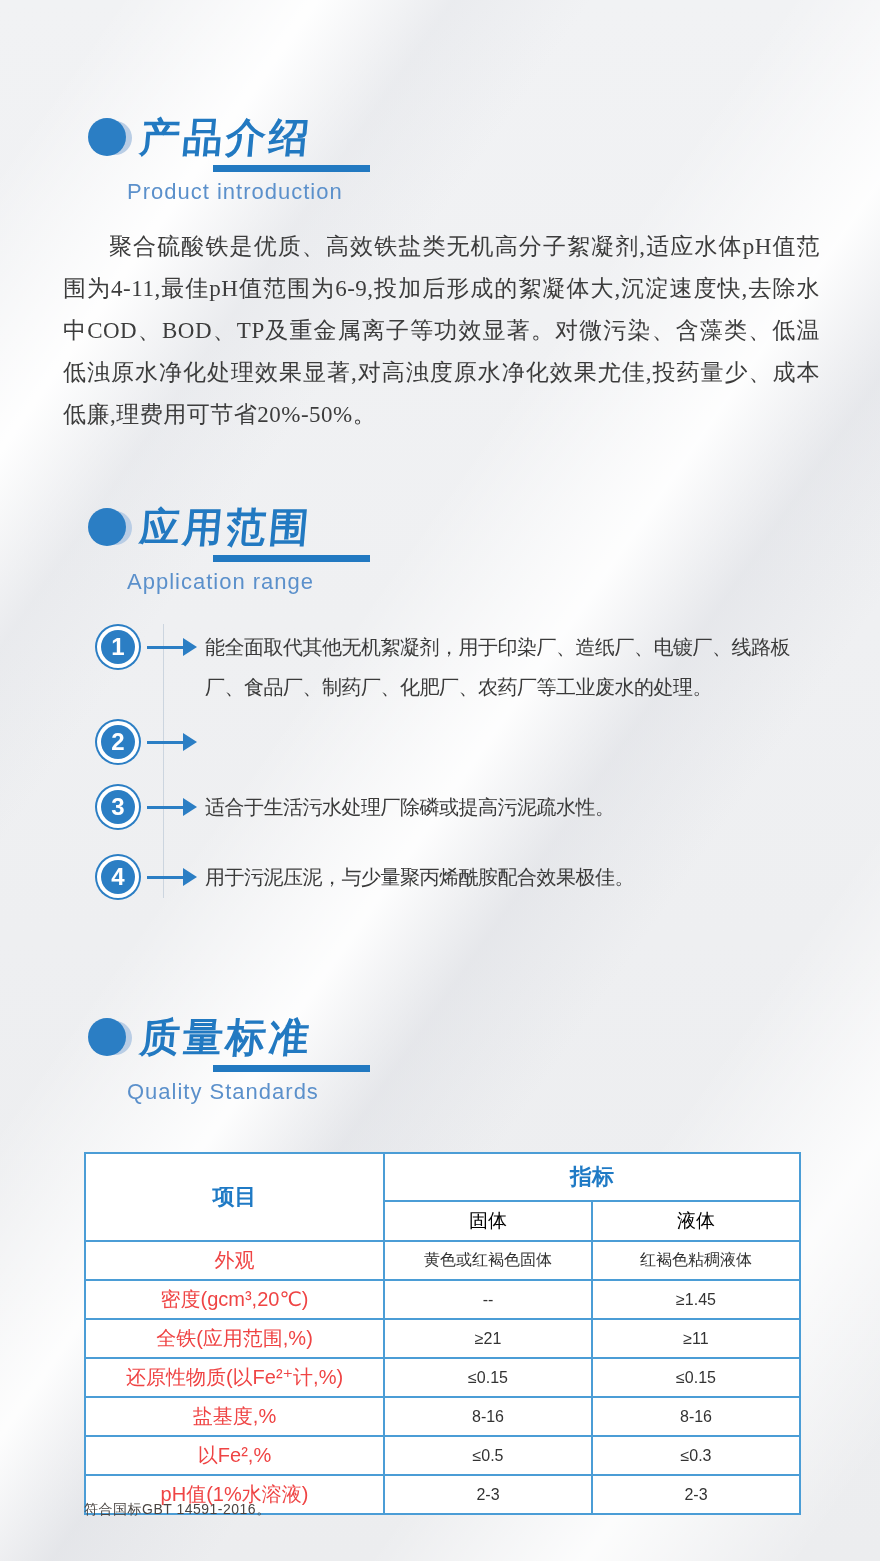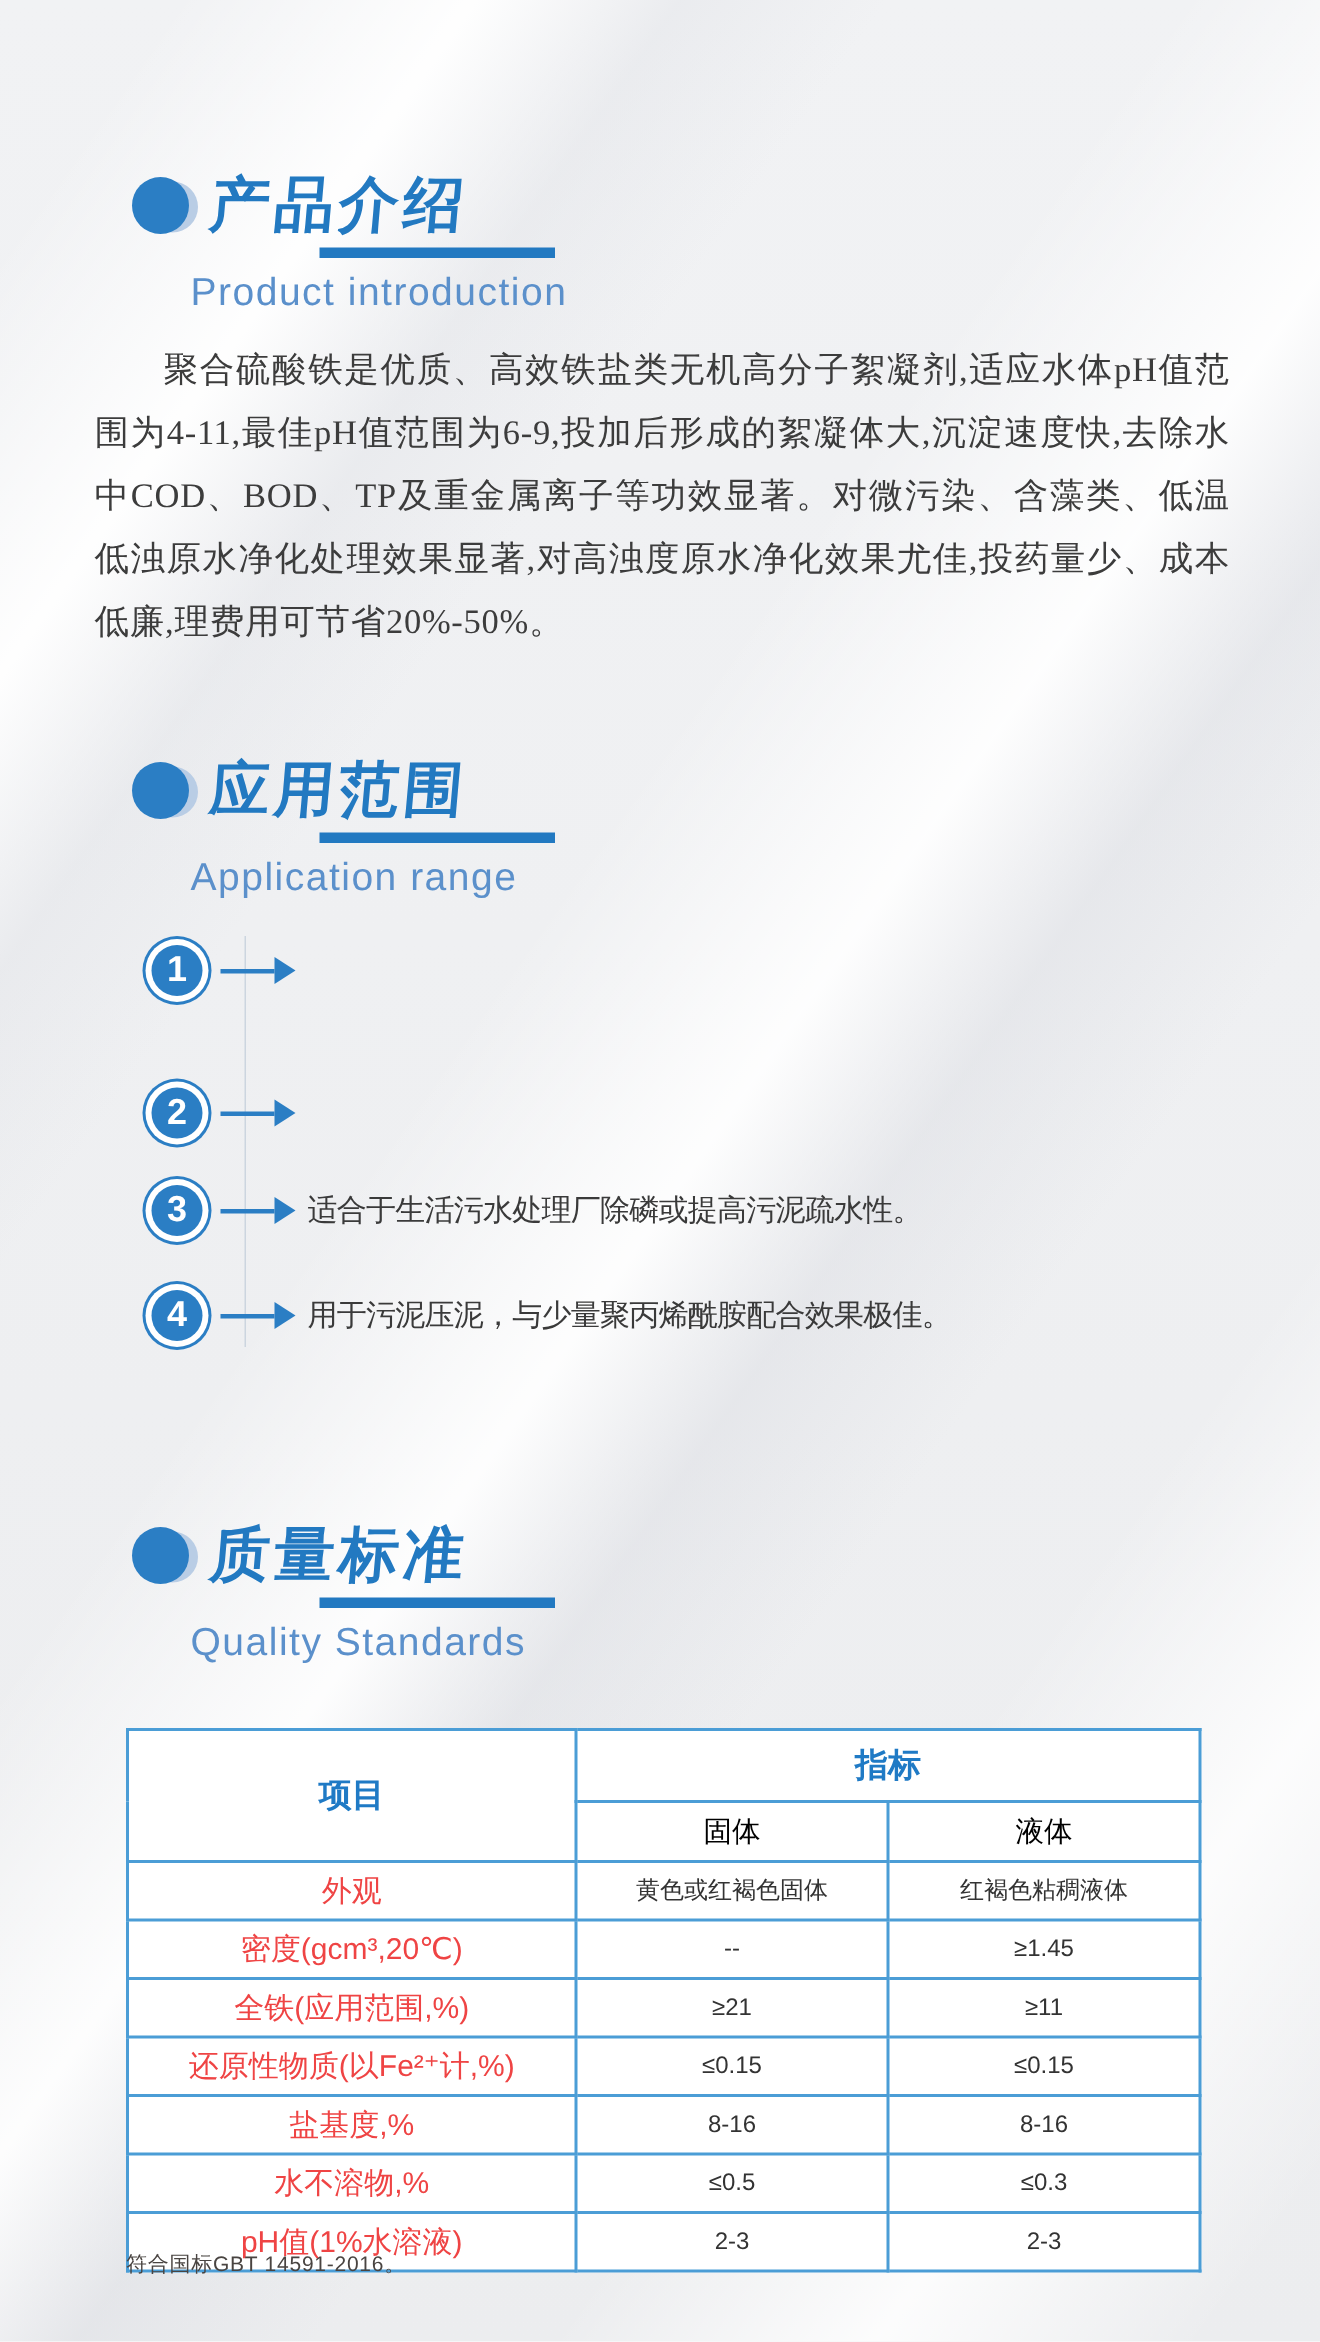--- a/index.html
+++ b/index.html
@@ -38,21 +38,21 @@
     position: absolute; left: 0; top: 0; width: 38px; height: 38px;
     border-radius: 50%; background: #2b7ec4;
   }
   .sec-title {
     display: inline-block;
     font-size: 40px; font-weight: bold; color: #2279c1;
     letter-spacing: 3px; transform: skewX(-5deg);
     line-height: 42px; white-space: nowrap;
   }
   .sec-bar { margin: 7px 0 0 125px; width: 157px; height: 7px; background: #2279c1; }
-  .sec-sub { margin: 7px 0 0 39px; font-size: 26px; color: #5b90cb; letter-spacing: 1px; }
+  .sec-sub { margin: 7px 0 0 39px; font-size: 22px; color: #5b90cb; letter-spacing: 1px; }
 
   
   .intro-para {
     position: absolute; left: 63px; top: 226px; width: 757px;
     margin: 0; font-size: 23px; line-height: 42px; color: #3c3c3c;
     text-align: justify; text-indent: 2em; letter-spacing: 0.5px; font-family: Liberation Serif, serif;
   }
 
   
   .timeline-line {
@@ -134,20 +134,21 @@
       <div class="sec-sub">Application range</div>
     </div>
 
     <div class="timeline-line"></div>
 
     <div class="app-item" style="top:624px">
       <div class="badge-wrap">
         <div class="badge">1</div>
         <div class="arrow"></div>
       </div>
+      <div class="app-text">能全面取代其他无机絮凝剂，用于印染厂、造纸厂、电镀厂、线路板厂、食品厂、制药厂、化肥厂、农药厂等工业废水的处理。</div>
     </div>
 
     <div class="app-item" style="top:719px">
       <div class="badge-wrap">
         <div class="badge">2</div>
         <div class="arrow"></div>
       </div>
     </div>
 
     <div class="app-item" style="top:784px">
@@ -212,21 +213,21 @@
           <td class="row-label">还原性物质(以Fe²⁺计,%)</td>
           <td class="cell">≤0.15</td>
           <td class="cell">≤0.15</td>
         </tr>
         <tr>
           <td class="row-label">盐基度,%</td>
           <td class="cell">8-16</td>
           <td class="cell">8-16</td>
         </tr>
         <tr>
-          <td class="row-label">水不溶物,%</td>
+          <td class="row-label">以Fe²,%</td>
           <td class="cell">≤0.5</td>
           <td class="cell">≤0.3</td>
         </tr>
         <tr>
           <td class="row-label">pH值(1%水溶液)</td>
           <td class="cell">2-3</td>
           <td class="cell">2-3</td>
         </tr>
       </tbody>
     </table>

